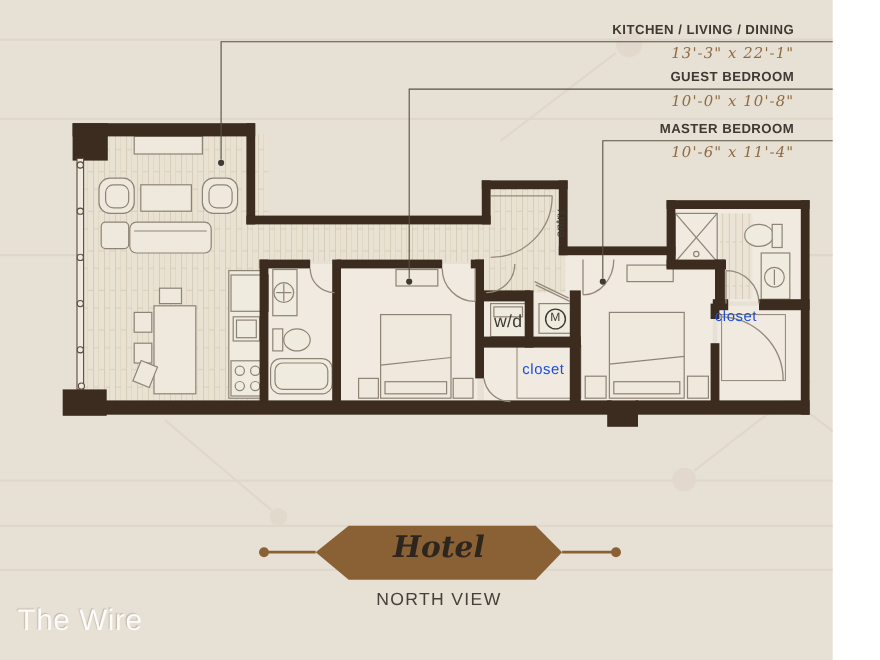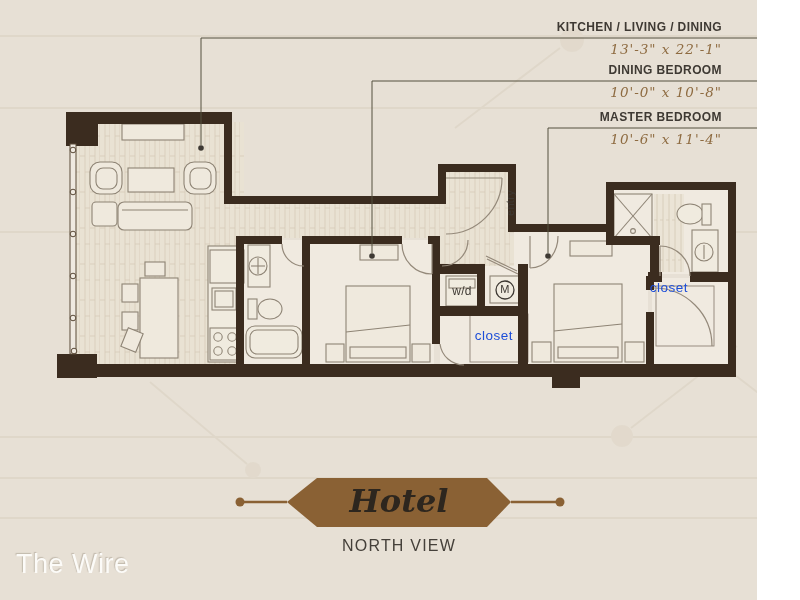--- a/index.html
+++ b/index.html
@@ -7,24 +7,24 @@
         font-family:"Liberation Sans",sans-serif;}
   #plan-svg{position:absolute;left:0;top:0;}
   .overlay{position:absolute;color:#3e3933;}
   
   .callout-name{font-size:12px;font-weight:bold;letter-spacing:.4px;color:#3e3933;
                 text-align:right;right:35px;white-space:nowrap;}
   .callout-dims{font-family:"DejaVu Serif",serif;font-style:italic;font-size:13.5px;
                 letter-spacing:1px;color:#8e6b41;text-align:right;right:35px;white-space:nowrap;}
   
   .plan-label{font-size:13.5px;letter-spacing:.5px;color:#1d4ed8;text-align:center;}
-  .plan-label-sm{font-size:12px;letter-spacing:.3px;color:#3e3933;text-align:center;}
+  .plan-label-sm{font-size:16px;letter-spacing:.3px;color:#3e3933;text-align:center;}
   
   .banner-title{font-family:"DejaVu Serif",serif;font-style:italic;font-weight:bold;
-                font-size:32px;color:#2d261e;text-align:center;width:200px;left:299px;top:482px;}
+                font-size:27px;color:#2d261e;text-align:center;width:200px;left:299px;top:482px;}
   .banner-sub{font-size:16px;letter-spacing:1.2px;color:#45403a;text-align:center;
               width:220px;left:289px;}
   .watermark{left:16px;top:549px;font-size:27px;font-weight:300;letter-spacing:.5px;
              color:#fcfbf8;text-shadow:-1px -1px 1px rgba(125,115,98,.35);}
 </style>
 </head>
 <body>
 
 <div id="page">
 
@@ -230,21 +230,21 @@
     <line x1="511" y1="502" x2="557" y2="502" stroke="#8a6134" stroke-width="2.5"></line>
     <circle cx="240" cy="502" r="4.5" fill="#8a6134"></circle>
     <circle cx="560" cy="502" r="4.5" fill="#8a6134"></circle>
     <polygon points="287,502 317,478 487,478 511,502 487,527 317,527" fill="#8a6134"></polygon>
   </g>
 </svg>
 
 <div class="overlay callout-name" style="top:20px;">KITCHEN / LIVING / DINING</div>
 <div class="overlay callout-dims" style="top:41px;">13'-3" x 22'-1"</div>
 
-<div class="overlay callout-name" style="top:63px;">DINING BEDROOM</div>
+<div class="overlay callout-name" style="top:63px;">GUEST BEDROOM</div>
 <div class="overlay callout-dims" style="top:84px;">10'-0" x 10'-8"</div>
 
 <div class="overlay callout-name" style="top:110px;">MASTER BEDROOM</div>
 <div class="overlay callout-dims" style="top:131px;">10'-6" x 11'-4"</div>
 
 <div class="overlay plan-label-sm" style="left:494px;top:187px;width:32px;height:32px;
      display:flex;align-items:center;justify-content:center;transform:rotate(-90deg);font-size:11px;">entry</div>
 <div class="overlay plan-label-sm" style="left:444px;top:284px;width:36px;">w/d</div>
 <div class="overlay plan-label-sm" style="left:493px;top:283px;width:24px;font-size:11px;">M</div>
 <div class="overlay plan-label" style="left:462px;top:328px;width:64px;">closet</div>

